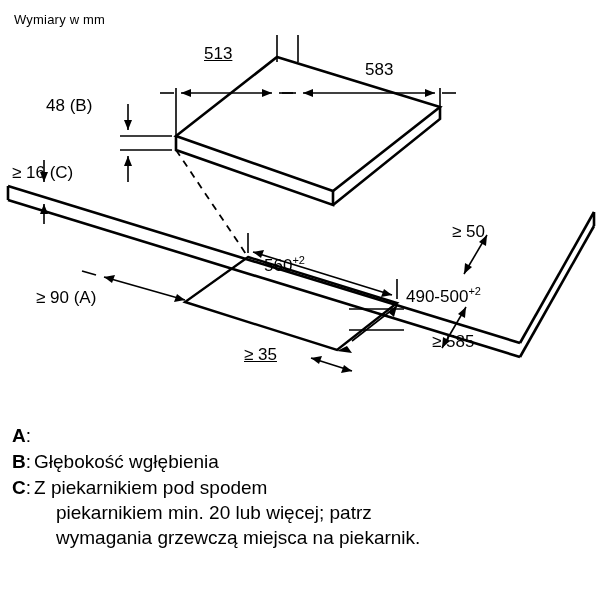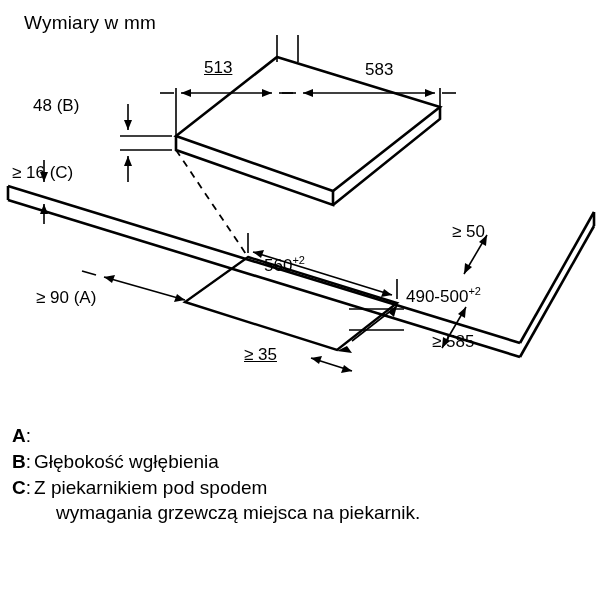--- a/index.html
+++ b/index.html
@@ -15,23 +15,23 @@
     overflow: hidden;
     position: relative;
   }
   #stage {
     position: relative;
     width: 600px;
     height: 600px;
   }
   .title {
     position: absolute;
-    left: 24px;
+    left: 14px;
     top: 12px;
-    font-size: 19px;
+    font-size: 13px;
     letter-spacing: 0.2px;
   }
   svg.diagram {
     position: absolute;
     left: 0;
     top: 0;
     width: 600px;
     height: 600px;
   }
   .dimlabel {
@@ -186,23 +186,23 @@
 
       <g stroke-width="1.6">
         <path d="M 442 348 L 466 307"></path>
         <path d="M 442 348 l 1 -11 l 7 4 z" fill="#000000" stroke="none"></path>
         <path d="M 466 307 l -1 11 l -7 -4 z" fill="#000000" stroke="none"></path>
       </g>
 
     </g>
   </svg>
 
-  <div class="dimlabel" style="left:204px; top:58px;text-decoration:underline;">513</div>
+  <div class="dimlabel" style="left:204px; top:44px;text-decoration:underline;">513</div>
   <div class="dimlabel" style="left:341px; top:60px;margin-left:24px;">583</div>
-  <div class="dimlabel" style="left:33px; top:96px;">
+  <div class="dimlabel" style="left:46px; top:96px;">
     <span>48 (B)</span>
   </div>
   <div class="dimlabel" style="left:12px; top:163px;">≥ 16 (C)</div>
 
   <div class="dimlabel" style="left:264px; top:254px;">
     <span>560</span><span class="sup">+2</span>
   </div>
 
   <div class="dimlabel" style="left:364px; top:285px;margin-left:42px;">
     <span>490-500</span><span class="sup">+2</span>
@@ -228,19 +228,20 @@
       <div class="legend-text">
         <span>Głębokość wgłębienia</span>
       </div>
     </div>
 
     <div class="legend-row">
       <div class="legend-key">C</div>
       <div class="legend-colon">:</div>
       <div class="legend-text">
         <span>Z piekarnikiem pod spodem</span>
+        <span class="ind">piekarnikiem min. 20 lub więcej; patrz</span>
         <span class="ind">wymagania grzewczą miejsca na piekarnik.</span>
       </div>
     </div>
 
   </div>
 
 </div>
 
 </body></html>

